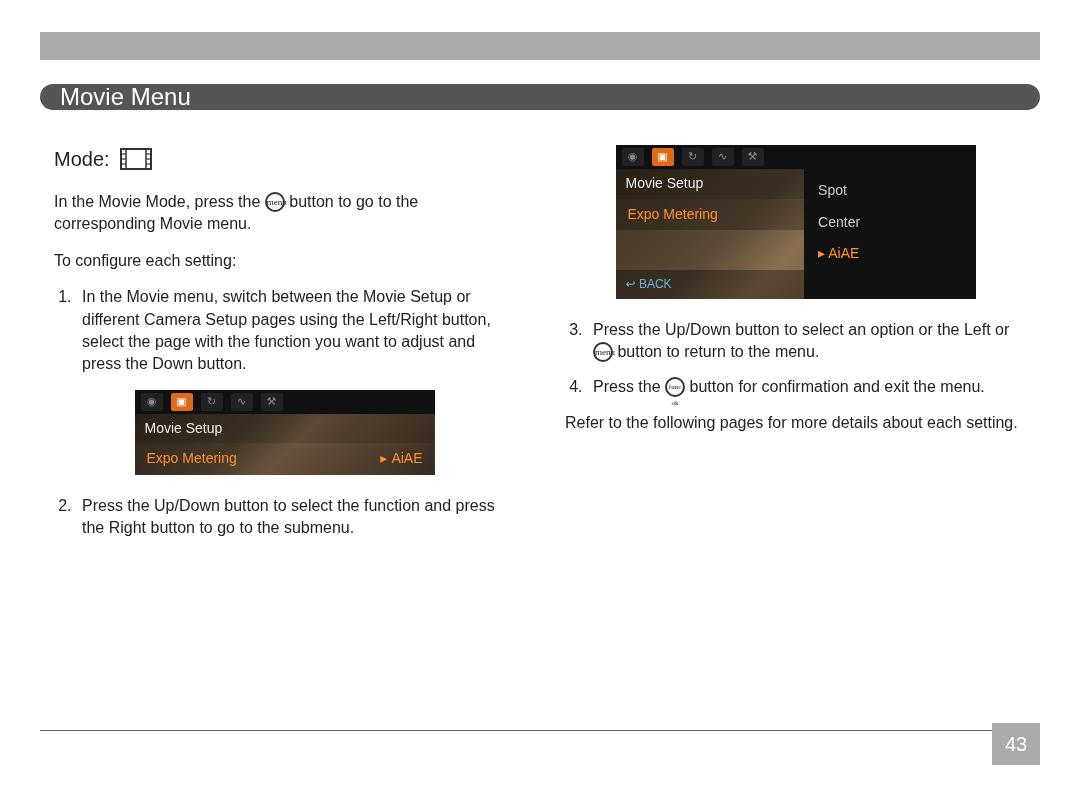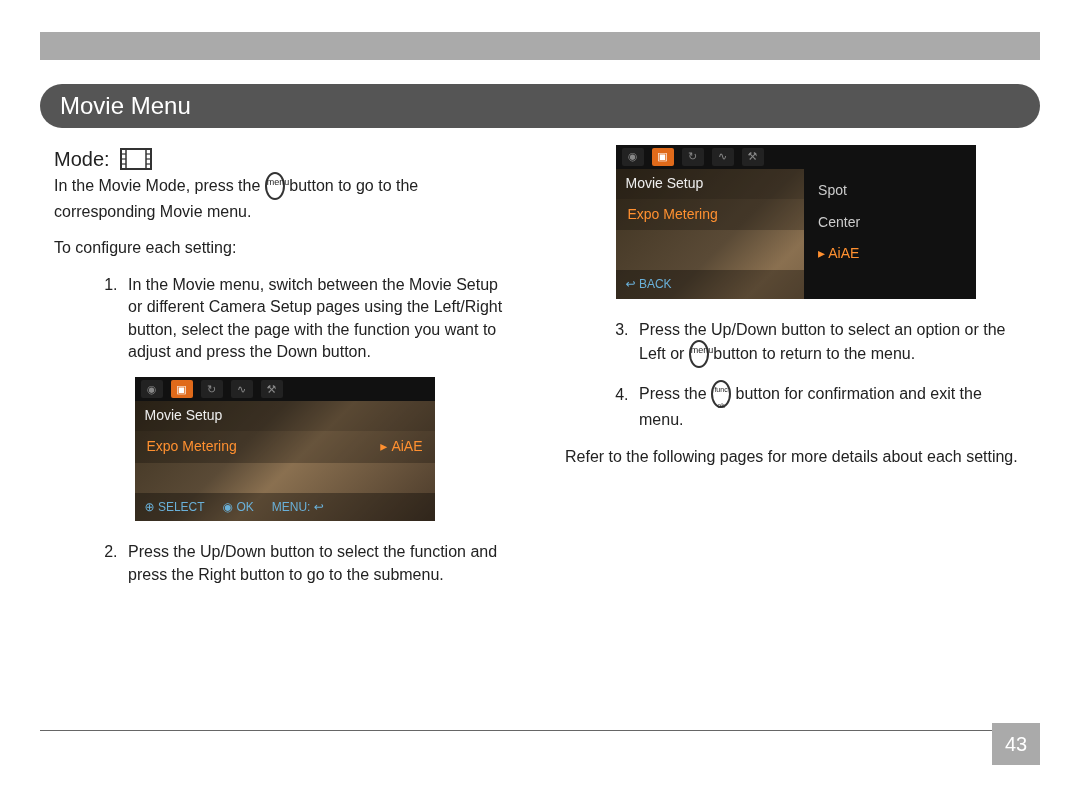--- a/index.html
+++ b/index.html
@@ -17,21 +17,21 @@
     left: 40px;
     right: 40px;
     height: 28px;
     background: #aaa;
   }
   .section-header {
     position: absolute;
     top: 84px;
     left: 40px;
     right: 40px;
-    height: 44px;
+    height: 26px;
     background: #555;
     border-radius: 22px;
     display: flex;
     align-items: center;
     padding-left: 20px;
   }
   .section-header span {
     color: #fff;
     font-size: 24px;
     font-weight: 500;
@@ -46,44 +46,46 @@
     gap: 50px;
   }
   .col {
     flex: 1;
     font-size: 16px;
     line-height: 1.4;
   }
   .mode-line {
     font-size: 20px;
     font-weight: 500;
+    margin-bottom: 18px;
     display: flex;
     align-items: center;
     gap: 10px;
   }
   .film-icon {
     display: inline-flex;
     align-items: center;
   }
   .inline-icon {
     display: inline-block;
     vertical-align: middle;
     width: 20px;
-    height: 28px;
+    height: 20px;
     border: 2px solid #333;
     border-radius: 50%;
     font-size: 9px;
     line-height: 16px;
     text-align: center;
     position: relative;
     top: -1px;
+    font-family: Liberation Serif, serif;
   }
   p { margin-bottom: 14px; }
   ol { padding-left: 22px; margin-bottom: 14px; }
-  ol li { margin-bottom: 12px; padding-left: 6px; margin-left: 46px; }
+  ol li { margin-bottom: 12px; padding-left: 6px; }
   ol.start-3 { counter-reset: item 2; }
 
   
   .cam-shot {
     width: 300px;
     margin: 10px auto 20px auto;
     display: block;
     background: linear-gradient(135deg, #3a2f1e 0%, #5a4a36 40%, #8a7050 55%, #4a3a2a 100%);
     position: relative;
     color: #ddd;
@@ -233,25 +235,20 @@
         <div class="cam-tab">◉</div>
         <div class="cam-tab active">▣</div>
         <div class="cam-tab">↻</div>
         <div class="cam-tab">∿</div>
         <div class="cam-tab">⚒</div>
       </div>
       <div class="cam-title">Movie Setup</div>
       <div class="cam-row hl">
         <span>Expo Metering</span>
         <span><span class="arrow">▸</span><span>AiAE</span></span>
-      </div>
-      <div class="cam-footer">
-        <span>⊕ <span>SELECT</span></span>
-        <span>◉ <span>OK</span></span>
-        <span><span>MENU:</span> ↩</span>
       </div>
     </div>
 
     <ol start="2">
       <li>Press the Up/Down button to select the function and press the Right button to go to the submenu.</li>
     </ol>
   </div>
 
   <div class="col">
 

